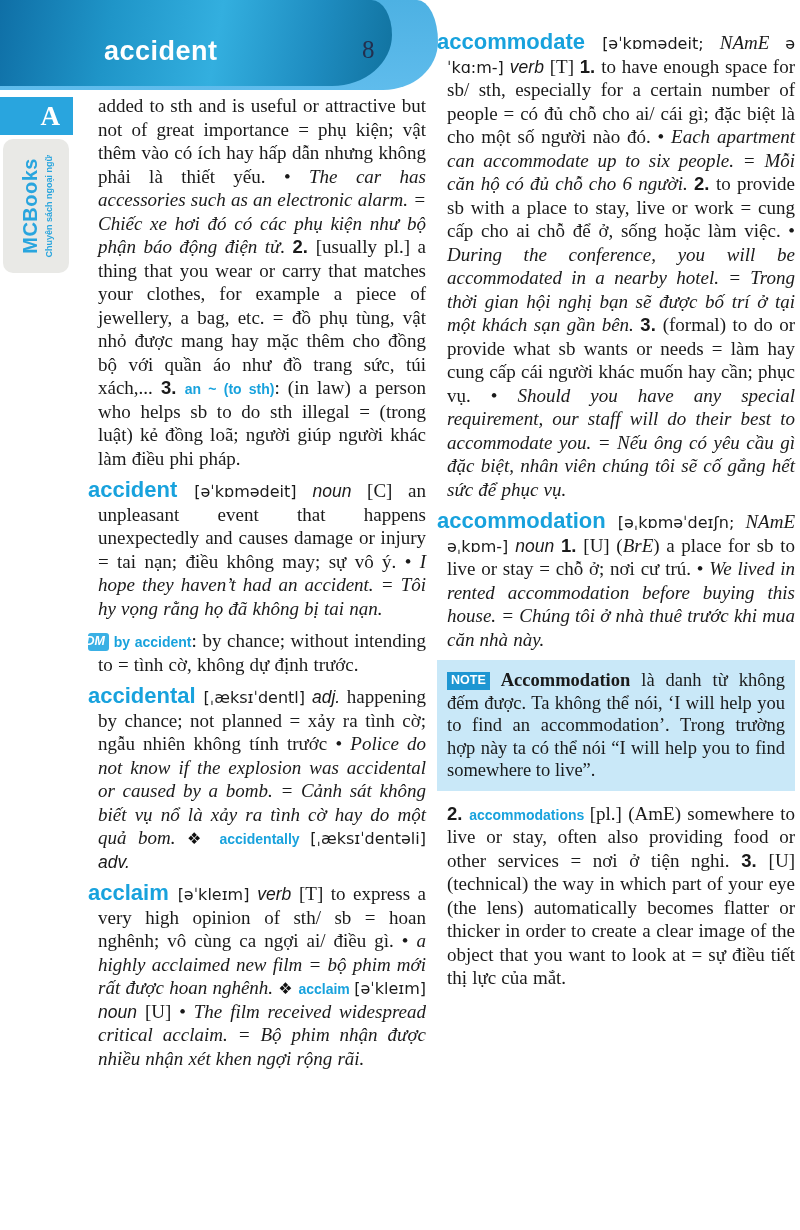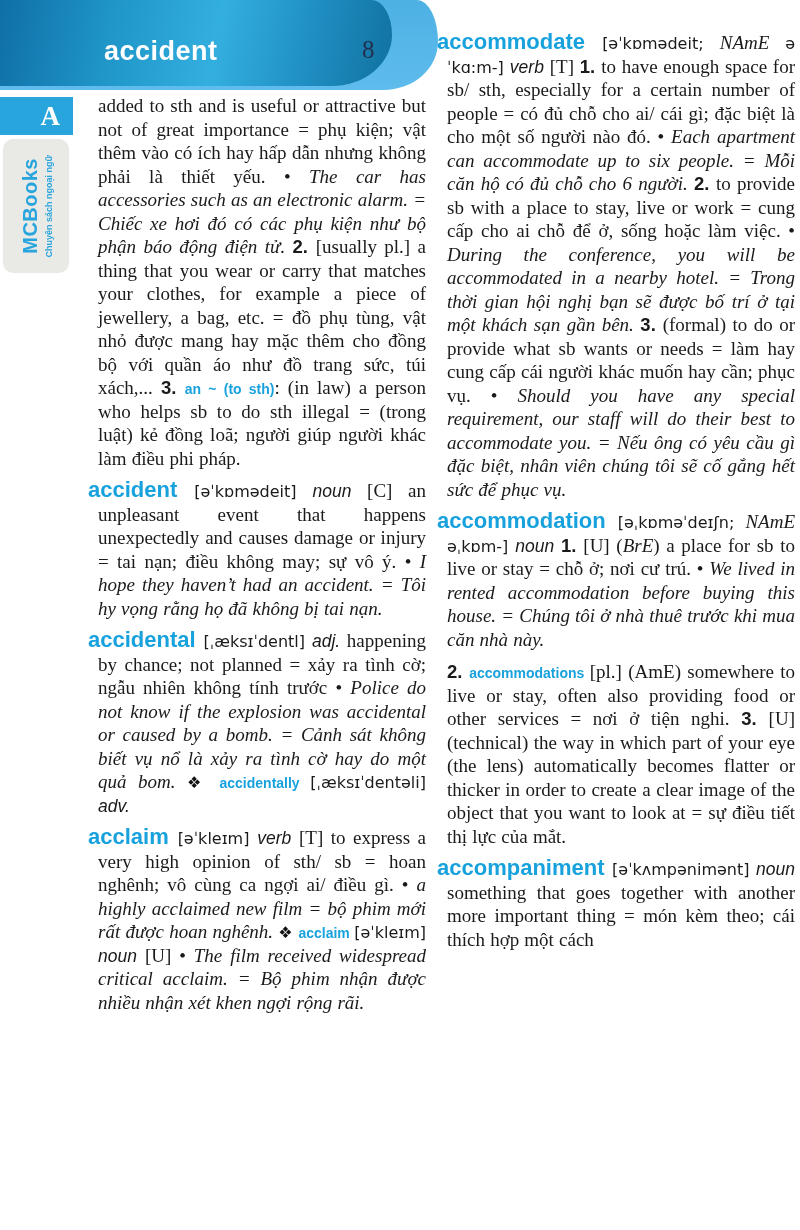--- a/index.html
+++ b/index.html
@@ -98,21 +98,22 @@
 
 <div class="letter-tab">A</div>
 <div class="brand-box">
   <span class="brand-name">MCBooks</span>
   <span class="brand-tagline">Chuyên sách ngoại ngữ</span>
 </div>
 
 <div class="col col-left" id="col-left">
     <p class="entry no-hang"><span class="seg-plain">added to sth and is useful or attractive but not of great importance = phụ kiện; vật thêm vào có ích hay hấp dẫn nhưng không phải là thiết yếu. • </span><span class="seg-it">The car has accessories such as an electronic alarm. = Chiếc xe hơi đó có các phụ kiện như bộ phận báo động điện tử. </span><span class="seg-num">2. </span><span class="seg-plain">[usually pl.] a thing that you wear or carry that matches your clothes, for example a piece of jewellery, a bag, etc. = đồ phụ tùng, vật nhỏ được mang hay mặc thêm cho đồng bộ với quần áo như đồ trang sức, túi xách,... </span><span class="seg-num">3. </span><span class="seg-blue">an ~ (to sth)</span><span class="seg-plain">: (in law) a person who helps sb to do sth illegal = (trong luật) kẻ đồng loã; người giúp người khác làm điều phi pháp.</span></p>
     <p class="entry"><span class="seg-hw">accident </span><span class="seg-phon">[əˈkɒmədeit] </span><span class="seg-pos">noun </span><span class="seg-plain">[C] an unpleasant event that happens unexpectedly and causes damage or injury = tai nạn; điều không may; sự vô ý. • </span><span class="seg-it">I hope they haven’t had an accident. = Tôi hy vọng rằng họ đã không bị tai nạn.</span></p>
+    <p class="entry"><span class="seg-idm">IDM</span><span class="seg-blue"> by accident</span><span class="seg-plain">: by chance; without intending to = tình cờ, không dự định trước.</span></p>
     <p class="entry"><span class="seg-hw">accidental </span><span class="seg-phon">[ˌæksɪˈdentl] </span><span class="seg-pos">adj. </span><span class="seg-plain">happening by chance; not planned = xảy ra tình cờ; ngẫu nhiên không tính trước • </span><span class="seg-it">Police do not know if the explosion was accidental or caused by a bomb. = Cảnh sát không biết vụ nổ là xảy ra tình cờ hay do một quả bom. </span><span class="seg-diamond">❖ </span><span class="seg-blue">accidentally </span><span class="seg-phon">[ˌæksɪˈdentəli] </span><span class="seg-pos">adv.</span></p>
     <p class="entry"><span class="seg-hw">acclaim </span><span class="seg-phon">[əˈkleɪm] </span><span class="seg-pos">verb </span><span class="seg-plain">[T] to express a very high opinion of sth/ sb = hoan nghênh; vô cùng ca ngợi ai/ điều gì. • </span><span class="seg-it">a highly acclaimed new film = bộ phim mới rất được hoan nghênh. </span><span class="seg-diamond">❖ </span><span class="seg-blue">acclaim </span><span class="seg-phon">[əˈkleɪm] </span><span class="seg-pos">noun </span><span class="seg-plain">[U] • </span><span class="seg-it">The film received widespread critical acclaim. = Bộ phim nhận được nhiều nhận xét khen ngợi rộng rãi.</span></p>
   </div>
 <div class="col col-right" id="col-right">
     <p class="entry"><span class="seg-hw">accommodate </span><span class="seg-phon">[əˈkɒmədeit; </span><span class="seg-it">NAmE </span><span class="seg-phon">əˈkɑ:m-] </span><span class="seg-pos">verb </span><span class="seg-plain">[T] </span><span class="seg-num">1. </span><span class="seg-plain">to have enough space for sb/ sth, especially for a certain number of people = có đủ chỗ cho ai/ cái gì; đặc biệt là cho một số người nào đó. • </span><span class="seg-it">Each apartment can accommodate up to six people. = Mỗi căn hộ có đủ chỗ cho 6 người. </span><span class="seg-num">2. </span><span class="seg-plain">to provide sb with a place to stay, live or work = cung cấp cho ai chỗ để ở, sống hoặc làm việc. • </span><span class="seg-it">During the conference, you will be accommodated in a nearby hotel. = Trong thời gian hội nghị bạn sẽ được bố trí ở tại một khách sạn gần bên. </span><span class="seg-num">3. </span><span class="seg-plain">(formal) to do or provide what sb wants or needs = làm hay cung cấp cái người khác muốn hay cần; phục vụ. • </span><span class="seg-it">Should you have any special requirement, our staff will do their best to accommodate you. = Nếu ông có yêu cầu gì đặc biệt, nhân viên chúng tôi sẽ cố gắng hết sức để phục vụ.</span></p>
     <p class="entry"><span class="seg-hw">accommodation </span><span class="seg-phon">[əˌkɒməˈdeɪʃn; </span><span class="seg-it">NAmE </span><span class="seg-phon">əˌkɒm-] </span><span class="seg-pos">noun </span><span class="seg-num">1. </span><span class="seg-plain">[U] (</span><span class="seg-it">BrE</span><span class="seg-plain">) a place for sb to live or stay = chỗ ở; nơi cư trú. • </span><span class="seg-it">We lived in rented accommodation before buying this house. = Chúng tôi ở nhà thuê trước khi mua căn nhà này.</span></p>
+    <div class="note-box"><span class="seg-noteb">NOTE</span><span class="seg-plain">  </span><span class="seg-b">Accommodation </span><span class="seg-plain">là danh từ không đếm được. Ta không thể nói, ‘I will help you to find an accommodation’. Trong trường hợp này ta có thể nói “I will help you to find somewhere to live”.</span></div>
     <p class="entry no-hang"><span class="seg-num">2. </span><span class="seg-blue">accommodations </span><span class="seg-plain">[pl.] (AmE) somewhere to live or stay, often also providing food or other services = nơi ở tiện nghi. </span><span class="seg-num">3. </span><span class="seg-plain">[U] (technical) the way in which part of your eye (the lens) automatically becomes flatter or thicker in order to create a clear image of the object that you want to look at = sự điều tiết thị lực của mắt.</span></p>
-    <p class="entry"><span class="seg-hw">accompaniment </span><span class="seg-phon">[əˈkʌmpənimənt] </span><span class="seg-pos">noun </span><span class="seg-plain">something that goes together with another more important thing = món kèm theo; cái thích hợp một cách</span></p>
   </div>
 
 </body></html>

